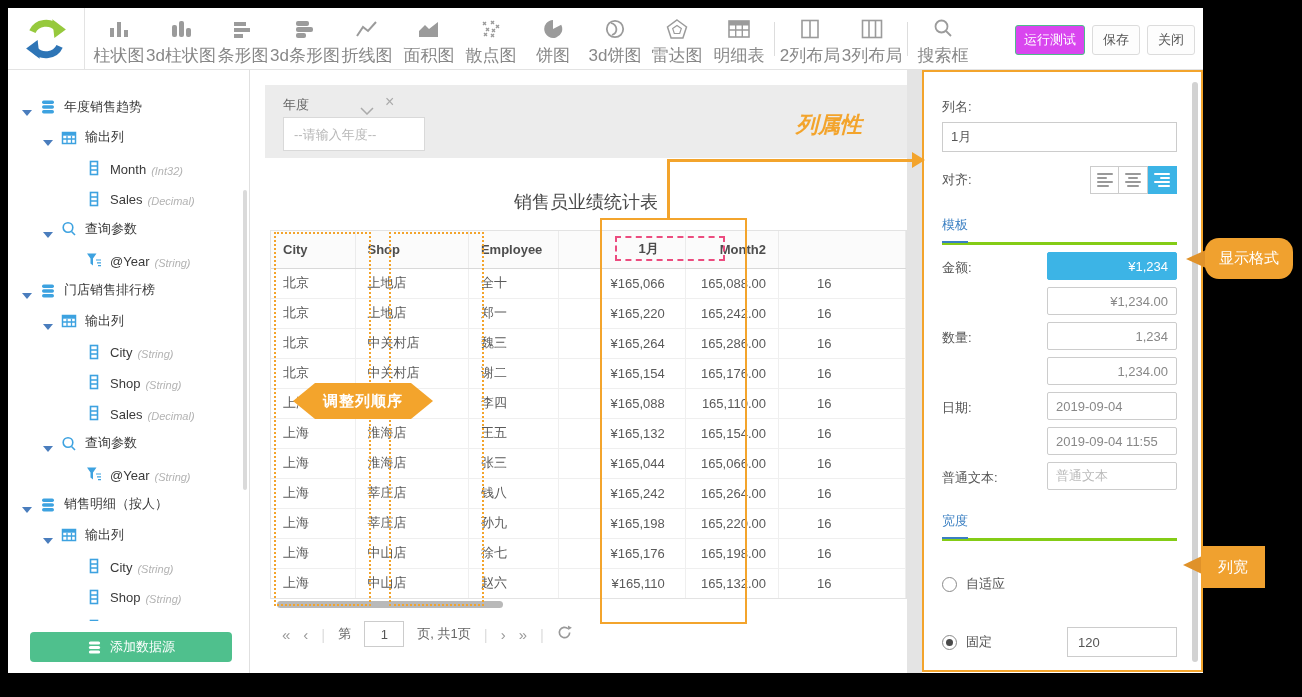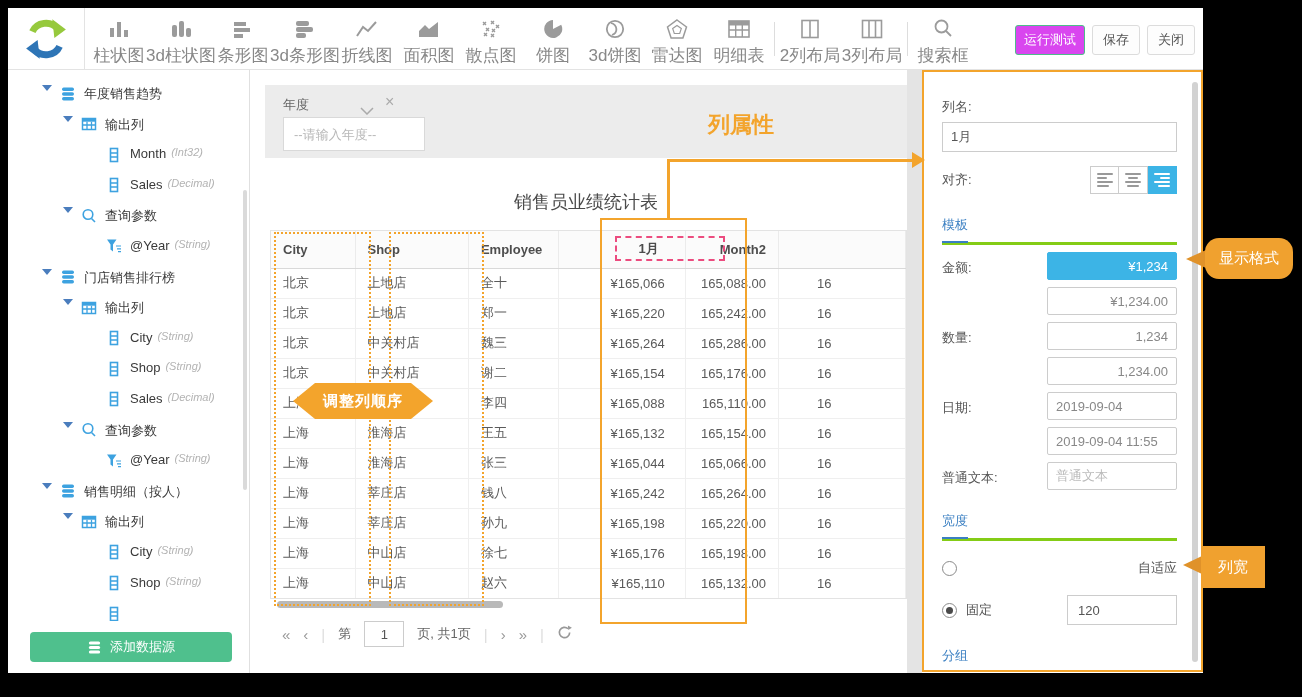--- a/index.html
+++ b/index.html
@@ -16,21 +16,21 @@
   .tool .tlabel{font-size:17px;color:#888;margin-top:3px;white-space:nowrap;}
   .tb-sep{width:1px;background:#ddd;margin:14px 4px;}
   .tb-btn{position:absolute;top:17px;height:30px;font-size:13px;border-radius:3px;display:flex;align-items:center;justify-content:center;cursor:pointer;}
   #btn-run{left:1007px;width:70px;background:#d946ef;color:#fff;border:1px solid #4ebc8a;}
   #btn-save{left:1084px;width:48px;background:#fdfdfd;color:#555;border:1px solid #dcdcdc;}
   #btn-close{left:1139px;width:48px;background:#fdfdfd;color:#555;border:1px solid #dcdcdc;}
 
   
   #sidebar{position:absolute;left:0;top:62px;width:242px;height:603px;background:#fff;border-right:1px solid #e0e0e0;}
   #tree{position:absolute;left:0;top:15px;width:240px;height:536px;overflow:hidden;}
-  .trow{height:30.6px;display:flex;align-items:flex-start;font-size:13px;color:#3a3a3a;cursor:default;margin-left:20px;}
+  .trow{height:30.6px;display:flex;align-items:flex-end;font-size:13px;color:#3a3a3a;cursor:default;}
   .trow .caret{width:0;height:0;border-left:5px solid transparent;border-right:5px solid transparent;border-top:6px solid #4a7dbd;margin-right:7px;flex:none;}
   .trow .ticn{width:17px;height:17px;margin-right:8px;flex:none;display:flex;align-items:center;justify-content:center;}
   .trow .ttype{font-size:11px;font-style:italic;color:#b3b3b3;margin-left:5px;}
   #side-scroll{position:absolute;right:2px;top:120px;width:4px;height:300px;background:#dadada;border-radius:2px;}
   #btn-add{position:absolute;left:22px;top:562px;width:202px;height:30px;background:#4fc08d;border-radius:4px;color:#fff;font-size:13px;display:flex;align-items:center;justify-content:center;gap:8px;cursor:pointer;}
 
   
   #main{position:absolute;left:242px;top:62px;width:658px;height:603px;background:#fff;}
   #gray-gap{position:absolute;left:899px;top:62px;width:15px;height:603px;background:#e4e4e4;}
   #filter-band{position:absolute;left:257px;top:77px;width:642px;height:73px;background:#ececec;}
@@ -56,21 +56,21 @@
   #page-input{width:40px;height:26px;border:1px solid #ccc;font-size:13px;color:#555;text-align:center;}
 
   
   .dotted-col{position:absolute;border:2px dotted #f3a42c;z-index:30;pointer-events:none;}
   #col-rect{position:absolute;left:592px;top:210px;width:147px;height:406px;border:2px solid #f3a42c;z-index:30;pointer-events:none;}
   #pink-box{position:absolute;left:607px;top:228px;width:110px;height:25px;border:2px dashed #ec4c7f;z-index:31;pointer-events:none;}
   #reorder{position:absolute;left:285px;top:375px;height:36px;display:flex;align-items:center;z-index:32;}
   #reorder .tri-l{width:0;height:0;border-top:18px solid transparent;border-bottom:18px solid transparent;border-right:22px solid #f3a42c;}
   #reorder .tri-r{width:0;height:0;border-top:18px solid transparent;border-bottom:18px solid transparent;border-left:22px solid #f3a42c;}
   #reorder .mid{background:#f3a42c;height:36px;display:flex;align-items:center;color:#fff;font-size:15px;font-weight:bold;padding:0 8px;letter-spacing:1px;}
-  #colprops-label{position:absolute;left:700px;top:102px;font-size:22px;font-weight:bold;color:#f3a42c;z-index:32;}
+  #colprops-label{position:absolute;left:788px;top:102px;font-size:22px;font-weight:bold;color:#f3a42c;z-index:32;font-style:italic;}
   #conn-h{position:absolute;left:659px;top:151px;width:247px;height:3px;background:#f3a42c;z-index:32;}
   #conn-v{position:absolute;left:659px;top:151px;width:3px;height:61px;background:#f3a42c;z-index:32;}
   #conn-arrow{position:absolute;left:904px;top:144px;width:0;height:0;border-top:8px solid transparent;border-bottom:8px solid transparent;border-left:13px solid #f3a42c;z-index:32;}
 
   
   #rpanel{position:absolute;left:914px;top:62px;width:281px;height:602px;background:#fff;border:2px solid #f3a42c;padding:26px 24px 0 18px;overflow:hidden;}
   #rpanel .plabel{font-size:13px;color:#555;}
   #name-input{width:100%;height:30px;border:1px solid #ccc;font-size:13px;color:#555;padding:0 8px;margin-top:6px;background:#fff;}
   #align-row{display:flex;align-items:center;margin-top:14px;}
   #align-group{margin-left:auto;display:flex;}
@@ -85,21 +85,21 @@
   .abars.a-right i{align-self:flex-end;}
   .section{margin-top:21px;border-bottom:3px solid #84cc16;}
   .section span{display:inline-block;font-size:13px;color:#3a7fc2;padding-bottom:7px;border-bottom:2px solid #3a7fc2;margin-bottom:-1px;}
   .fmt-row{display:flex;margin-top:7px;}
   .fmt-row .plabel{padding-top:7px;}
   .fmt-stack{margin-left:auto;width:130px;display:flex;flex-direction:column;gap:7px;}
   .fmt-box{height:28px;border:1px solid #ccc;border-radius:2px;background:#fff;font-size:13px;color:#888;display:flex;align-items:center;padding:0 8px;cursor:pointer;}
   .fmt-box.right{justify-content:flex-end;}
   .fmt-box.sel{background:#3cb4e6;border-color:#3cb4e6;color:#fff;}
   .fmt-box.ph{color:#bbb;}
-  .opt-row{display:flex;align-items:center;margin-top:18px;font-size:13px;color:#555;justify-content:space-between;}
+  .opt-row{display:flex;align-items:center;margin-top:34px;font-size:13px;color:#555;}
   .radio{width:15px;height:15px;border:1.5px solid #8a8a8a;border-radius:50%;margin-right:9px;flex:none;display:flex;align-items:center;justify-content:center;cursor:pointer;}
   .radio.on::after{content:"";width:7px;height:7px;border-radius:50%;background:#4a4a4a;}
   #width-input{margin-left:auto;width:110px;height:30px;border:1px solid #ccc;font-size:13px;color:#555;padding:0 10px;background:#fff;}
   #panel-scroll{position:absolute;right:3px;top:10px;width:6px;height:580px;background:#d2d2d2;border-radius:3px;}
 
   
   .callout{position:absolute;background:#f0a12f;color:#fff;font-size:15px;display:flex;align-items:center;justify-content:center;z-index:40;}
   #callout-format{left:1205px;top:238px;width:88px;height:41px;border-radius:14px;}
   #callout-format-tri{position:absolute;left:1186px;top:250px;width:0;height:0;border-top:9px solid transparent;border-bottom:9px solid transparent;border-right:20px solid #e0922a;z-index:40;}
   #callout-width{left:1201px;top:546px;width:64px;height:42px;}

